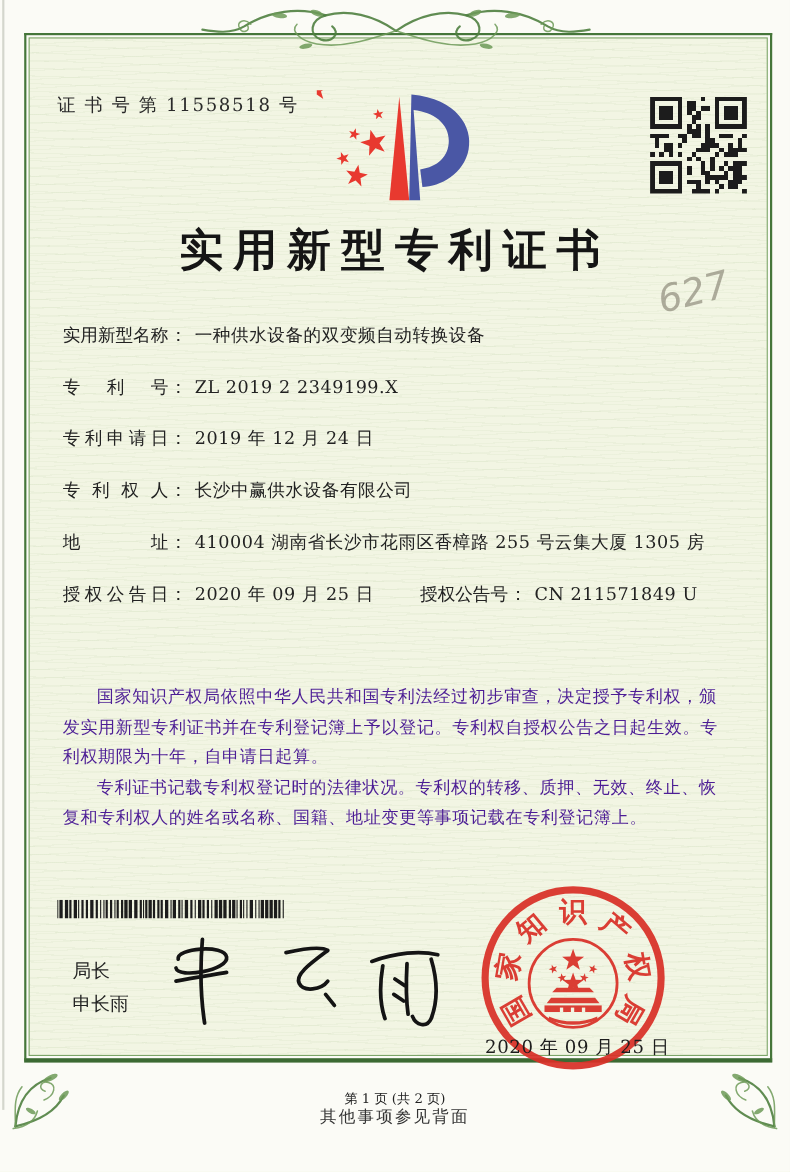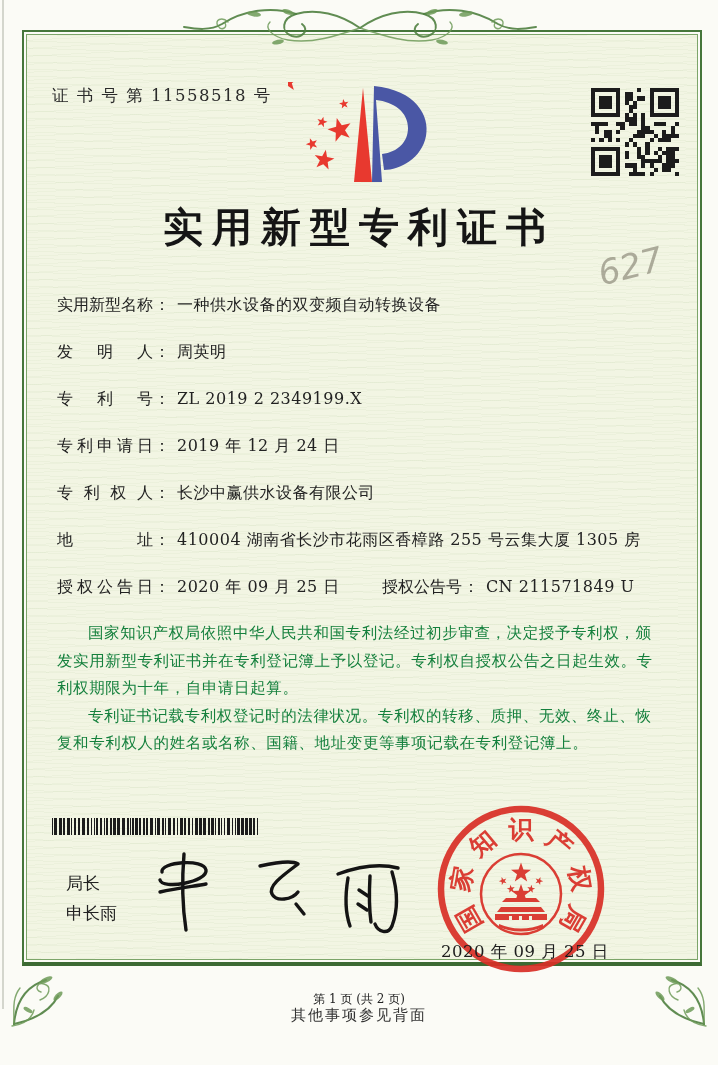--- a/index.html
+++ b/index.html
@@ -25,21 +25,21 @@
     color:rgba(115,110,95,.55);transform:rotate(-14deg);
     font-family:"DejaVu Sans",sans-serif;}
   .fields{position:absolute;left:57px;top:294px;width:615px;font-size:16px;}
   .field-row{margin-bottom:26px;white-space:nowrap;line-height:21px;}
   .flabel{display:inline-block;width:96px;text-align:justify;text-align-last:justify;}
   .fcolon{margin-left:1px;}
   .fvalue{margin-left:7px;letter-spacing:.5px;}
   .pair2{display:inline-block;margin-left:42px;}
   .paras{position:absolute;left:57px;top:620px;width:606px;}
   .paras p{margin:0;text-indent:2em;font-size:15.5px;line-height:27.5px;
-    letter-spacing:.6px;color:#15803d;}
+    letter-spacing:.6px;color:#4c1d95;}
   .barcode{position:absolute;left:52px;top:818px;width:210px;height:17px;}
   .sig-block{position:absolute;left:66px;top:868px;font-size:17px;line-height:30px;}
   .sig-svg{position:absolute;left:140px;top:842px;}
   .seal{position:absolute;left:432px;top:800px;mix-blend-mode:multiply;opacity:.93;}
   .seal-date{position:absolute;left:441px;top:941px;font-size:16.5px;
     letter-spacing:.5px;color:#1d1d1d;z-index:3;}
   .page-num{position:absolute;left:0;top:991px;width:100%;text-align:center;font-size:12px;}
   .back-note{position:absolute;left:0;top:1006px;width:100%;text-align:center;
     font-size:15px;letter-spacing:2px;color:#333;}
   .orn-top{position:absolute;left:180px;top:0;z-index:3;}
@@ -326,23 +326,20 @@
 
     <div class="title">实用新型专利证书</div>
 
     <div class="scribble">627</div>
 
     <div class="fields">
       <div class="field-row">
         <span class="flabel">实用新型名称</span><span class="fcolon">：</span><span class="fvalue">一种供水设备的双变频自动转换设备</span>
       </div>
       <div class="field-row">
-        <span class="flabel">发明人</span><span class="fcolon">：</span><span class="fvalue">周英明</span>
-      </div>
-      <div class="field-row">
         <span class="flabel">专利号</span><span class="fcolon">：</span><span class="fvalue">ZL 2019 2 2349199.X</span>
       </div>
       <div class="field-row">
         <span class="flabel">专利申请日</span><span class="fcolon">：</span><span class="fvalue">2019 年 12 月 24 日</span>
       </div>
       <div class="field-row">
         <span class="flabel">专利权人</span><span class="fcolon">：</span><span class="fvalue">长沙中赢供水设备有限公司</span>
       </div>
       <div class="field-row">
         <span class="flabel">地址</span><span class="fcolon">：</span><span class="fvalue">410004 湖南省长沙市花雨区香樟路 255 号云集大厦 1305 房</span>

